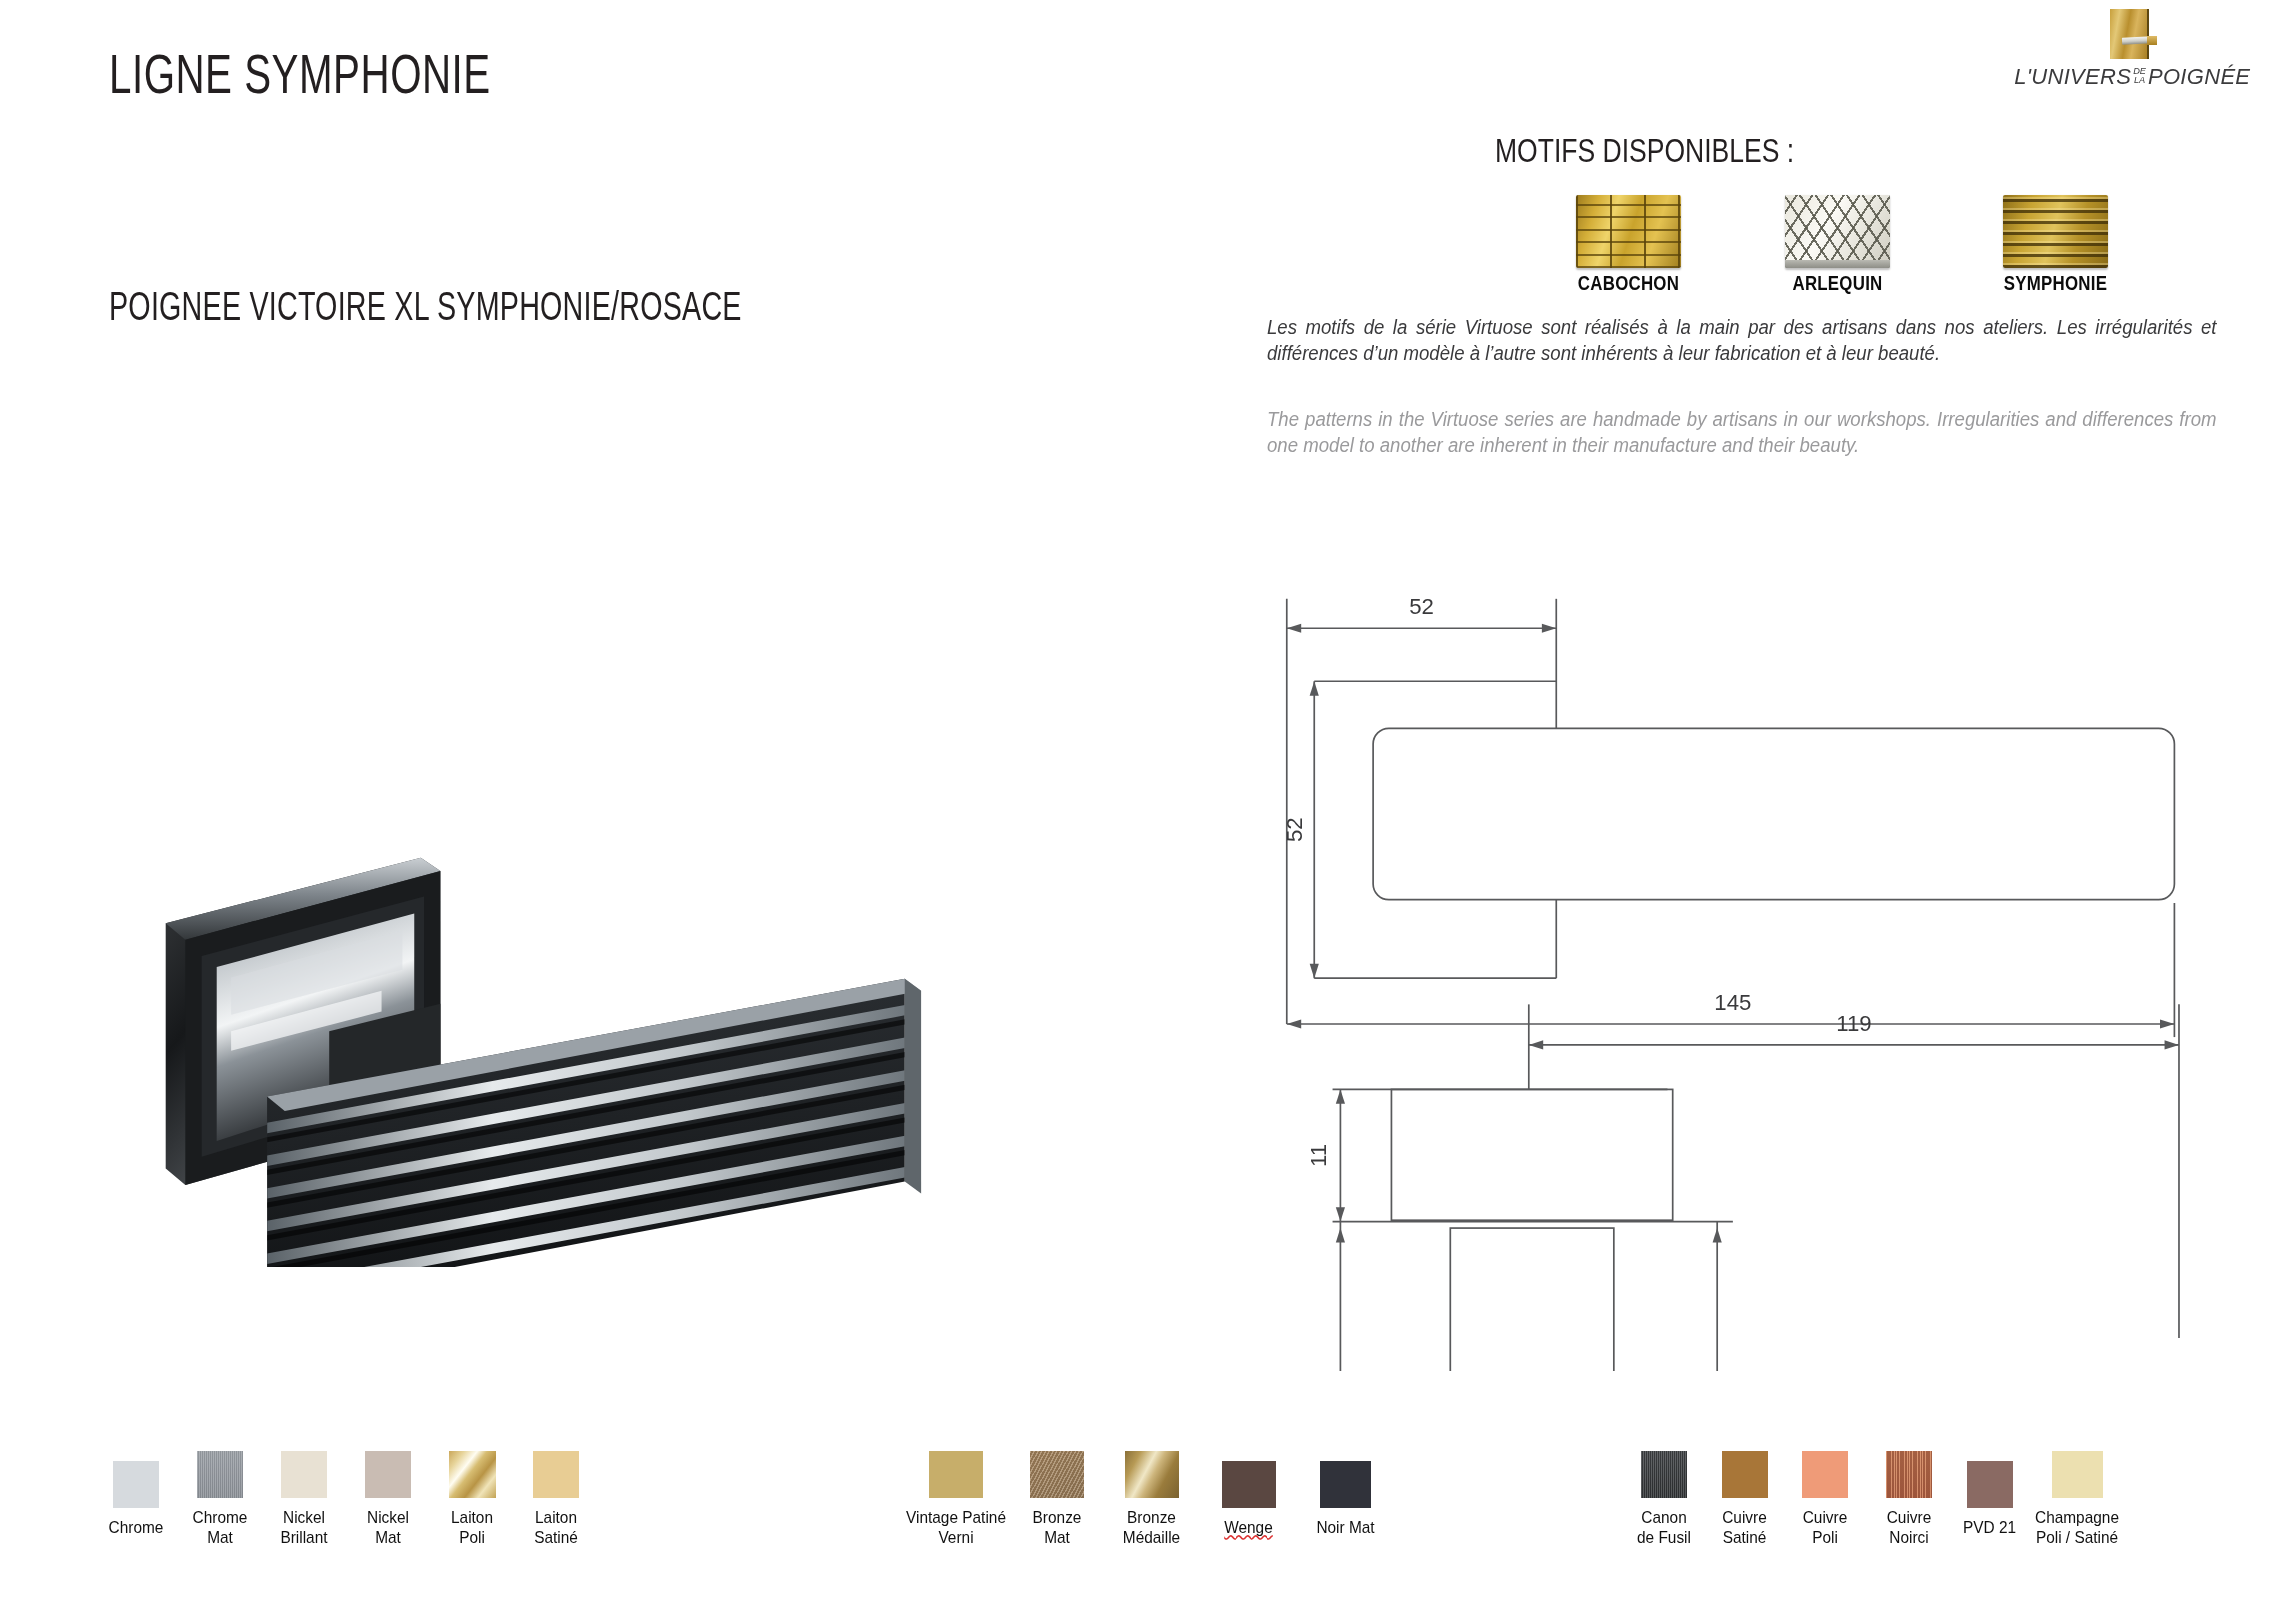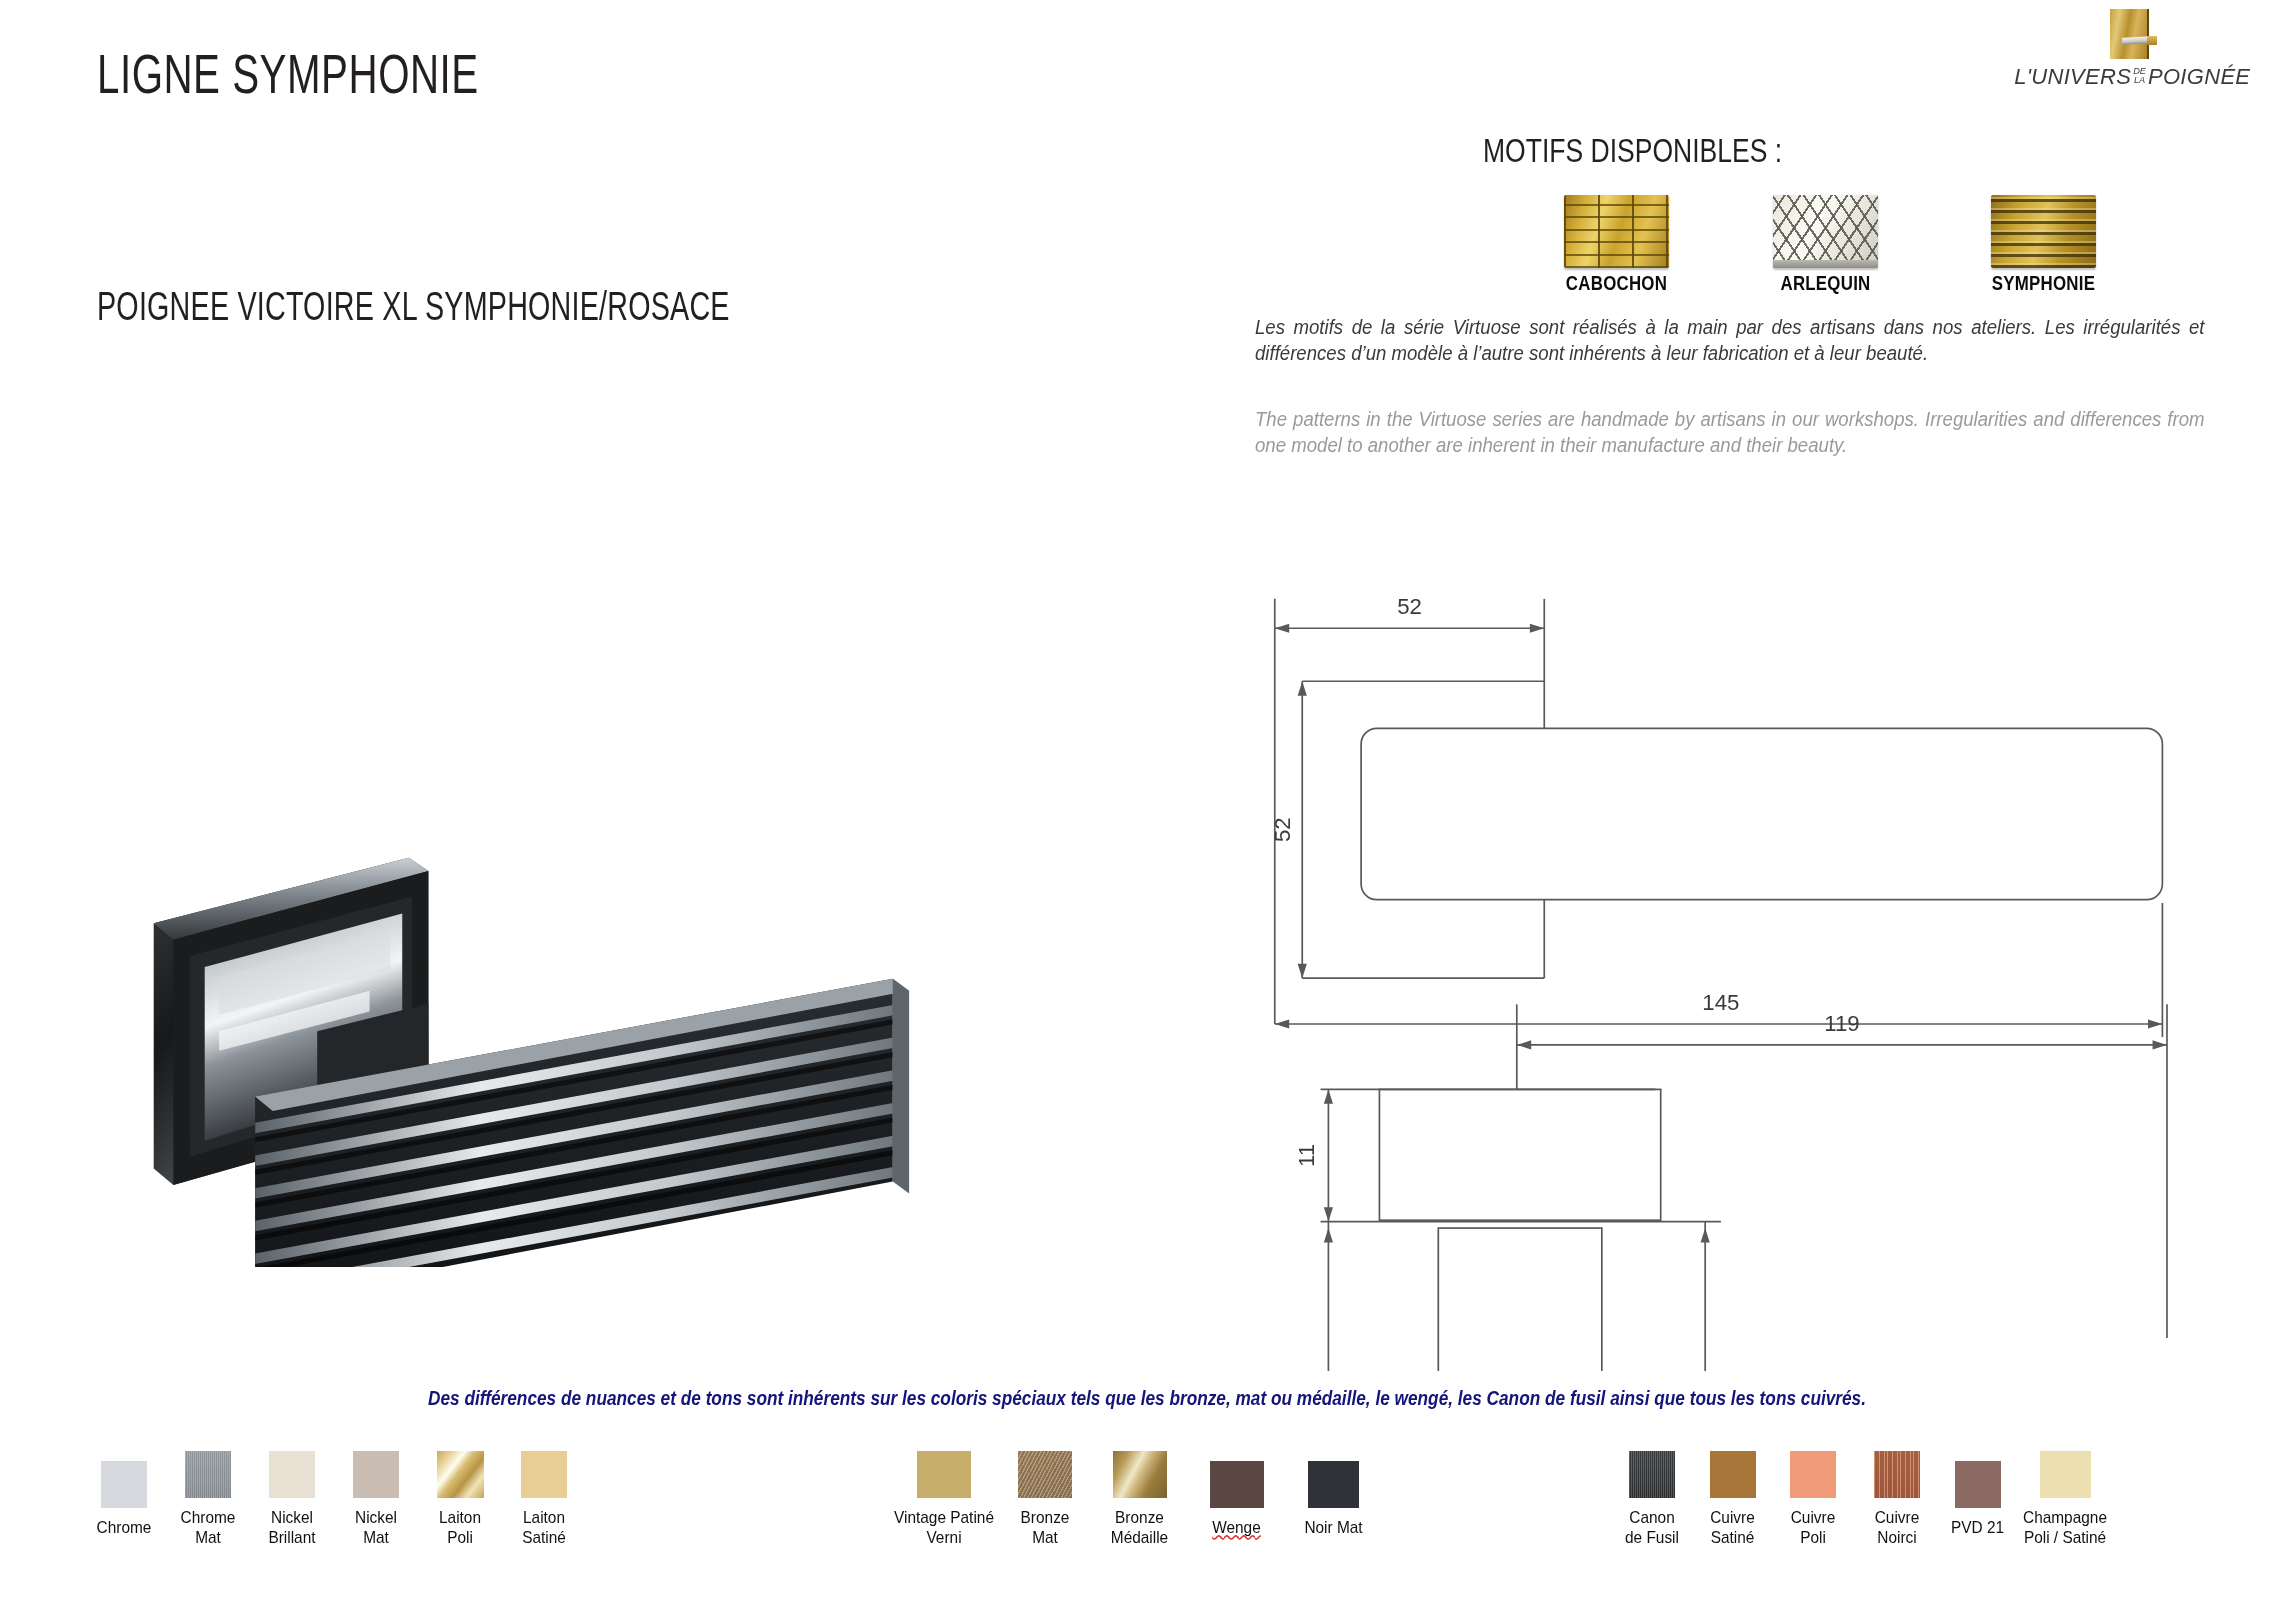--- a/index.html
+++ b/index.html
@@ -1,20 +1,20 @@
 <!DOCTYPE html>
 <html style="font-size:10.5px"><head>
 <meta charset="utf-8">
 <style>
   html,body{margin:0;padding:0;background:#fff;}
   body{
     width:2295px;height:1623px;position:relative;overflow:hidden;
     font-family:"Liberation Sans",sans-serif;color:#231f20;
   }
-  .pg{position:absolute;inset:0;}
+  .pg{position:absolute;inset:0;margin-left:12px;}
 
   
   #page-title{
     position:absolute;left:97px;top:41px;
     font-size:56px;font-weight:400;letter-spacing:0.7px;
     transform:scaleX(.72);transform-origin:left center;
     white-space:nowrap;color:#231f20;
   }
   #subtitle{
     position:absolute;left:97px;top:283px;
@@ -317,23 +317,20 @@
             <path d="M205 542 L1190 360 L1190 368 L205 550 Z" fill="#000"></path>
             <path d="M205 592 L1190 410 L1190 418 L205 600 Z" fill="#000"></path>
             <path d="M205 642 L1190 460 L1190 468 L205 650 Z" fill="#000"></path>
             <path d="M205 692 L1190 510 L1190 518 L205 700 Z" fill="#000"></path>
           </g>
         </g>
       </g>
     </svg>
   </div>
 
-  <div id="finish-note">
-    <span>Des différences de nuances et de tons sont inhérents sur les coloris spéciaux tels que les bronze, mat ou médaille, le wengé,  les Canon de fusil ainsi que tous les tons cuivrés.</span>
-  </div>
 
   <div class="fin-group" id="fin-group-1">
       <div class="fin-item" style="width: 84px;">
         <span class="fin-chip" style="width: 46px; background: linear-gradient(160deg, rgb(214, 218, 222), rgb(214, 218, 222));"></span>
         <span class="fin-label">Chrome</span>
       </div>
       <div class="fin-item" style="width: 84px;">
         <span class="fin-chip" style="width: 46px; background: repeating-linear-gradient(90deg, rgba(255, 255, 255, 0.16) 0px, rgba(255, 255, 255, 0.16) 0.7px, rgba(0, 0, 0, 0.07) 0.7px, rgba(0, 0, 0, 0.07) 2px), linear-gradient(rgb(155, 160, 166), rgb(140, 145, 152));"></span>
         <span class="fin-label">Chrome<br>Mat</span>
       </div>

